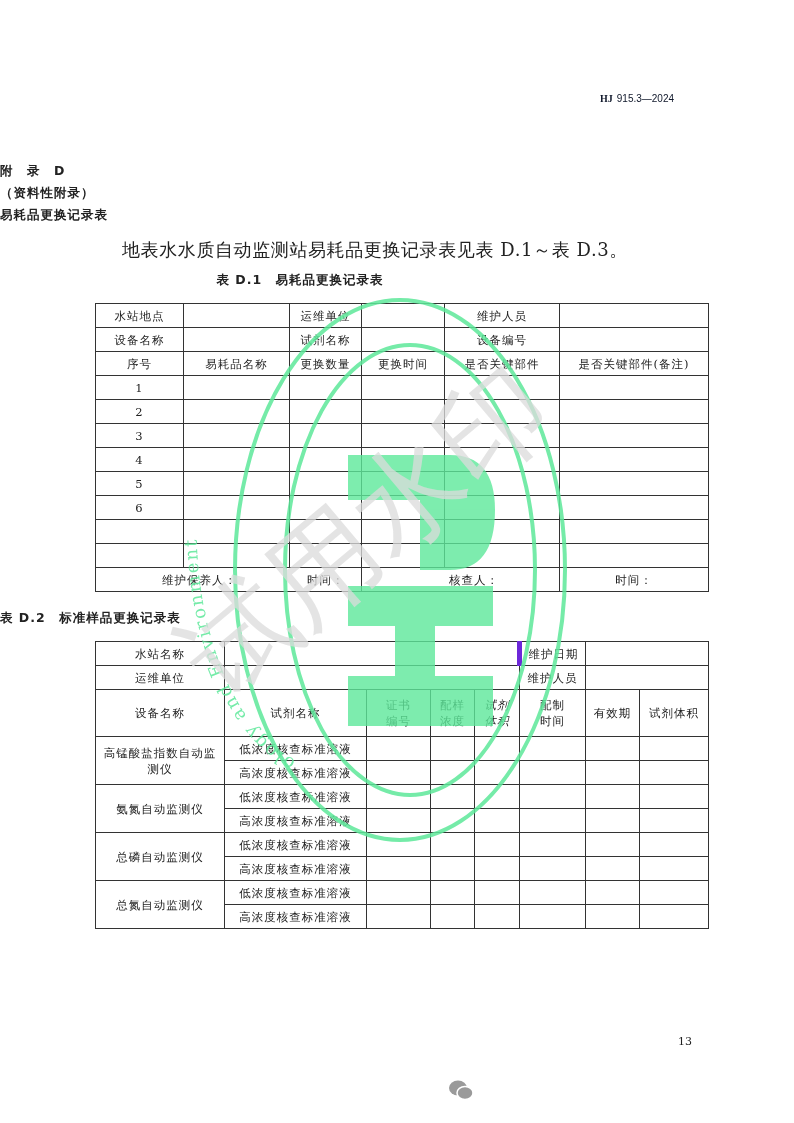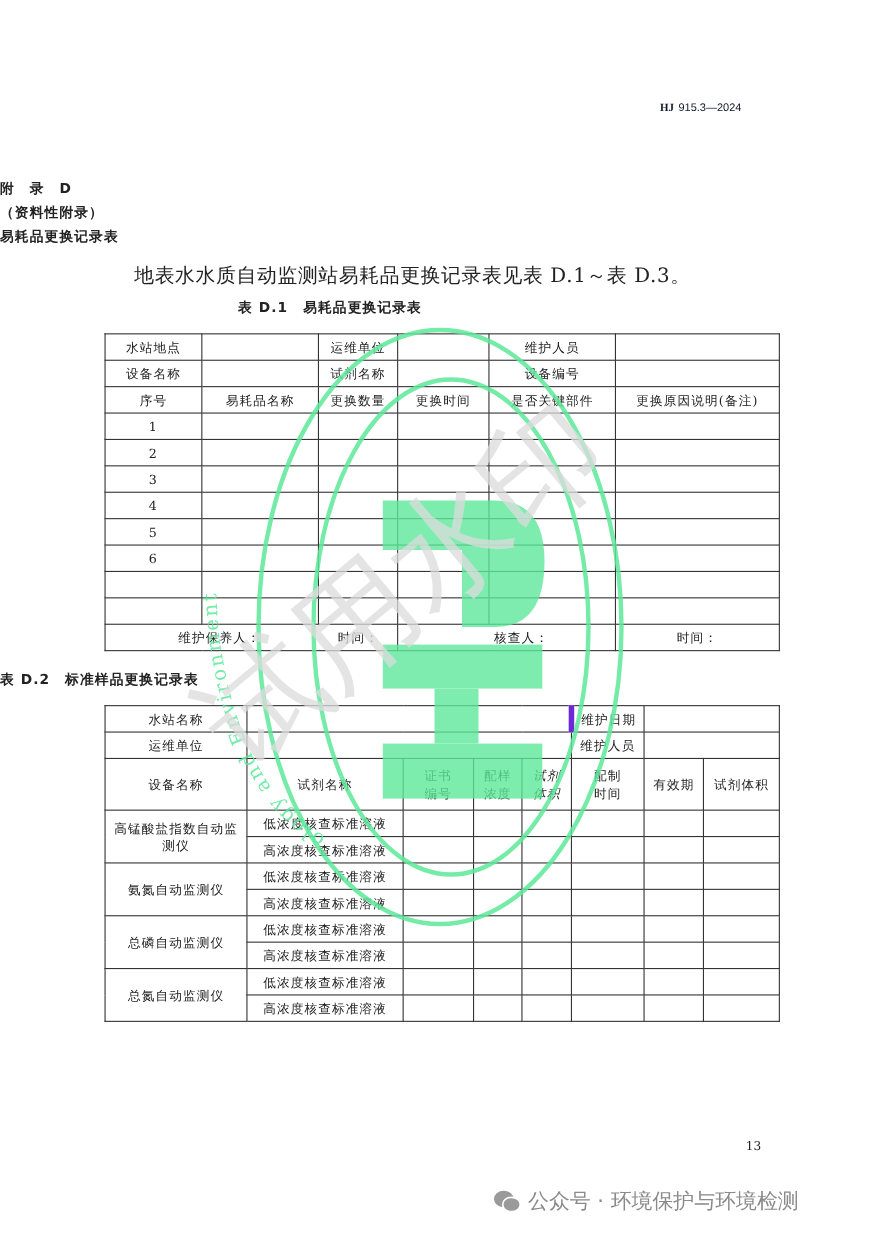--- a/index.html
+++ b/index.html
@@ -60,21 +60,21 @@
     <td></td>
     <td>设备编号</td>
     <td></td>
   </tr>
   <tr>
     <td>序号</td>
     <td>易耗品名称</td>
     <td>更换数量</td>
     <td>更换时间</td>
     <td>是否关键部件</td>
-    <td>更换原因说明(备注)</td>
+    <td>是否关键部件(备注)</td>
   </tr>
   <tr>
         <td>1</td>
         <td></td>
         <td></td>
         <td></td>
         <td></td>
         <td></td>
       </tr>
   <tr>
@@ -280,14 +280,13 @@
   <text x="390" y="560" font-family="DejaVu Sans, sans-serif" font-size="110" fill="#dcdcdc" opacity="0.75" transform="rotate(-40 390 560)" text-anchor="middle">试用水印</text>
 </svg>
 
 <div class="abs page-num">13</div>
 
 <div class="abs wechat">
   <svg width="26" height="22" viewBox="0 0 26 22">
     <ellipse cx="10" cy="9" rx="9" ry="7.5" fill="#9a9a9a"></ellipse>
     <ellipse cx="17" cy="14" rx="8" ry="6.5" fill="#9a9a9a" stroke="#fff" stroke-width="1.5"></ellipse>
   </svg>
-  <span>公众号 · 环境保护与环境检测</span>
 </div>
 
 </body></html>

